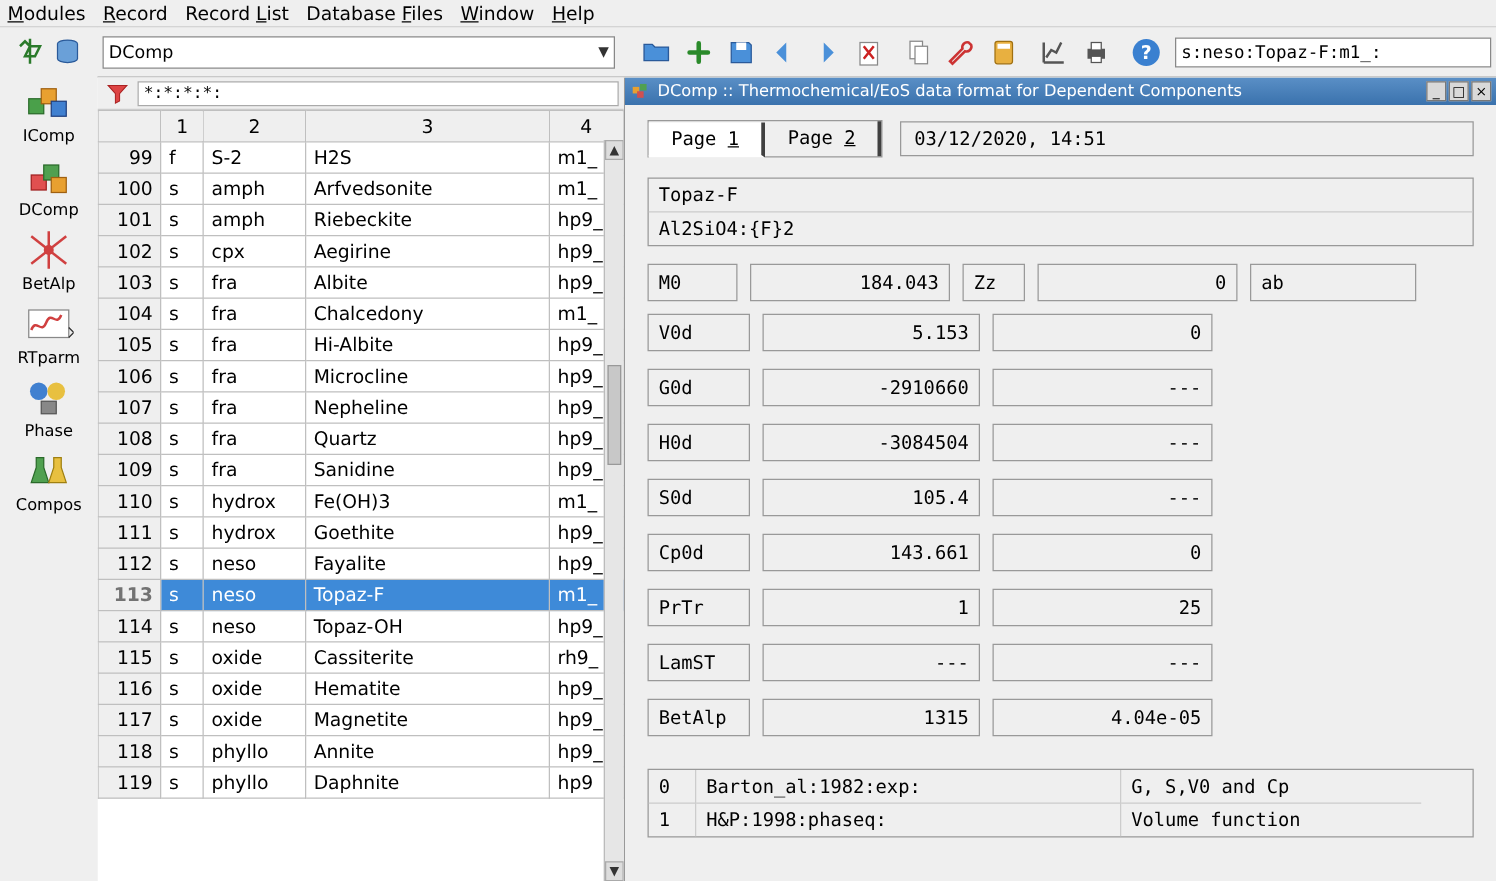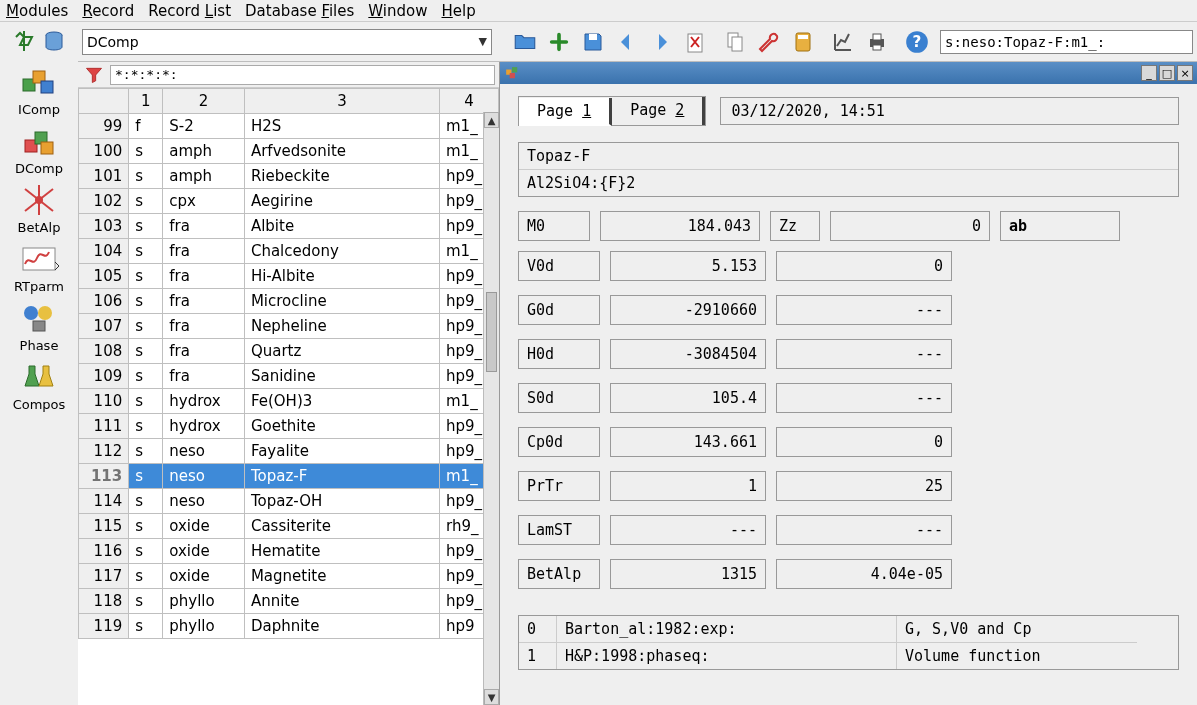--- a/index.html
+++ b/index.html
@@ -155,25 +155,25 @@
   .triple-row, .prop-row { display:flex; gap:10px; margin-bottom:10px;}
   .cell {
     border:1px solid #999; height:30px; display:flex;align-items:center;
     padding:0 8px; background:#efefef;
   }
   .cell.label { width:72px;}
   .cell.val { justify-content:flex-end;}
   .triple-row .cell.val { width:160px;}
   .triple-row .cell.label2 { width:50px;}
   .triple-row .cell.val2 { width:160px; justify-content:flex-end;}
-  .triple-row .cell.unit { width:120px;font-weight:bold;}
+  .triple-row .cell.unit { width:133px;}
 
   .props { display:flex; flex-direction:column; gap:4px; margin-bottom:16px;}
   .prop-row .cell.label { width:82px;}
-  .prop-row .cell.v1 { width:156px; justify-content:flex-end;}
+  .prop-row .cell.v1 { width:174px; justify-content:flex-end;}
   .prop-row .cell.v2 { width:176px; justify-content:flex-end;}
 
   .ref-table { border:1px solid #999;}
   .ref-table .row { display:flex;}
   .ref-table .row .c { border-right:1px solid #ccc;border-bottom:1px solid #ccc; padding:4px 8px;}
   .ref-table .row .c:last-child{border-right:none;}
   .ref-table .row:last-child .c{border-bottom:none;}
   .ref-table .c.idx { width:38px;}
   .ref-table .c.ref { width:340px;}
   .ref-table .c.note { width:240px;}
@@ -541,20 +541,21 @@
     <div class="right-pane">
       <div class="subwindow-titlebar">
         <span style="display:flex;align-items:center;">
           <span class="sw-icon">
             <svg width="14" height="14" viewBox="0 0 24 24">
                 <rect x="2" y="6" width="9" height="9" fill="#e8a030"></rect>
                 <rect x="12" y="2" width="9" height="9" fill="#50a050"></rect>
                 <rect x="8" y="12" width="9" height="9" fill="#d05050"></rect>
               </svg>
           </span>
+          <span>DComp ::  Thermochemical/EoS data format for Dependent Components</span>
         </span>
         <span class="wbtns">
           <span class="wbtn">_</span>
           <span class="wbtn">□</span>
           <span class="wbtn">×</span>
         </span>
       </div>
       <div class="form-body">
         <div class="tabs-row">
           <div class="tabs" id="tabs">

